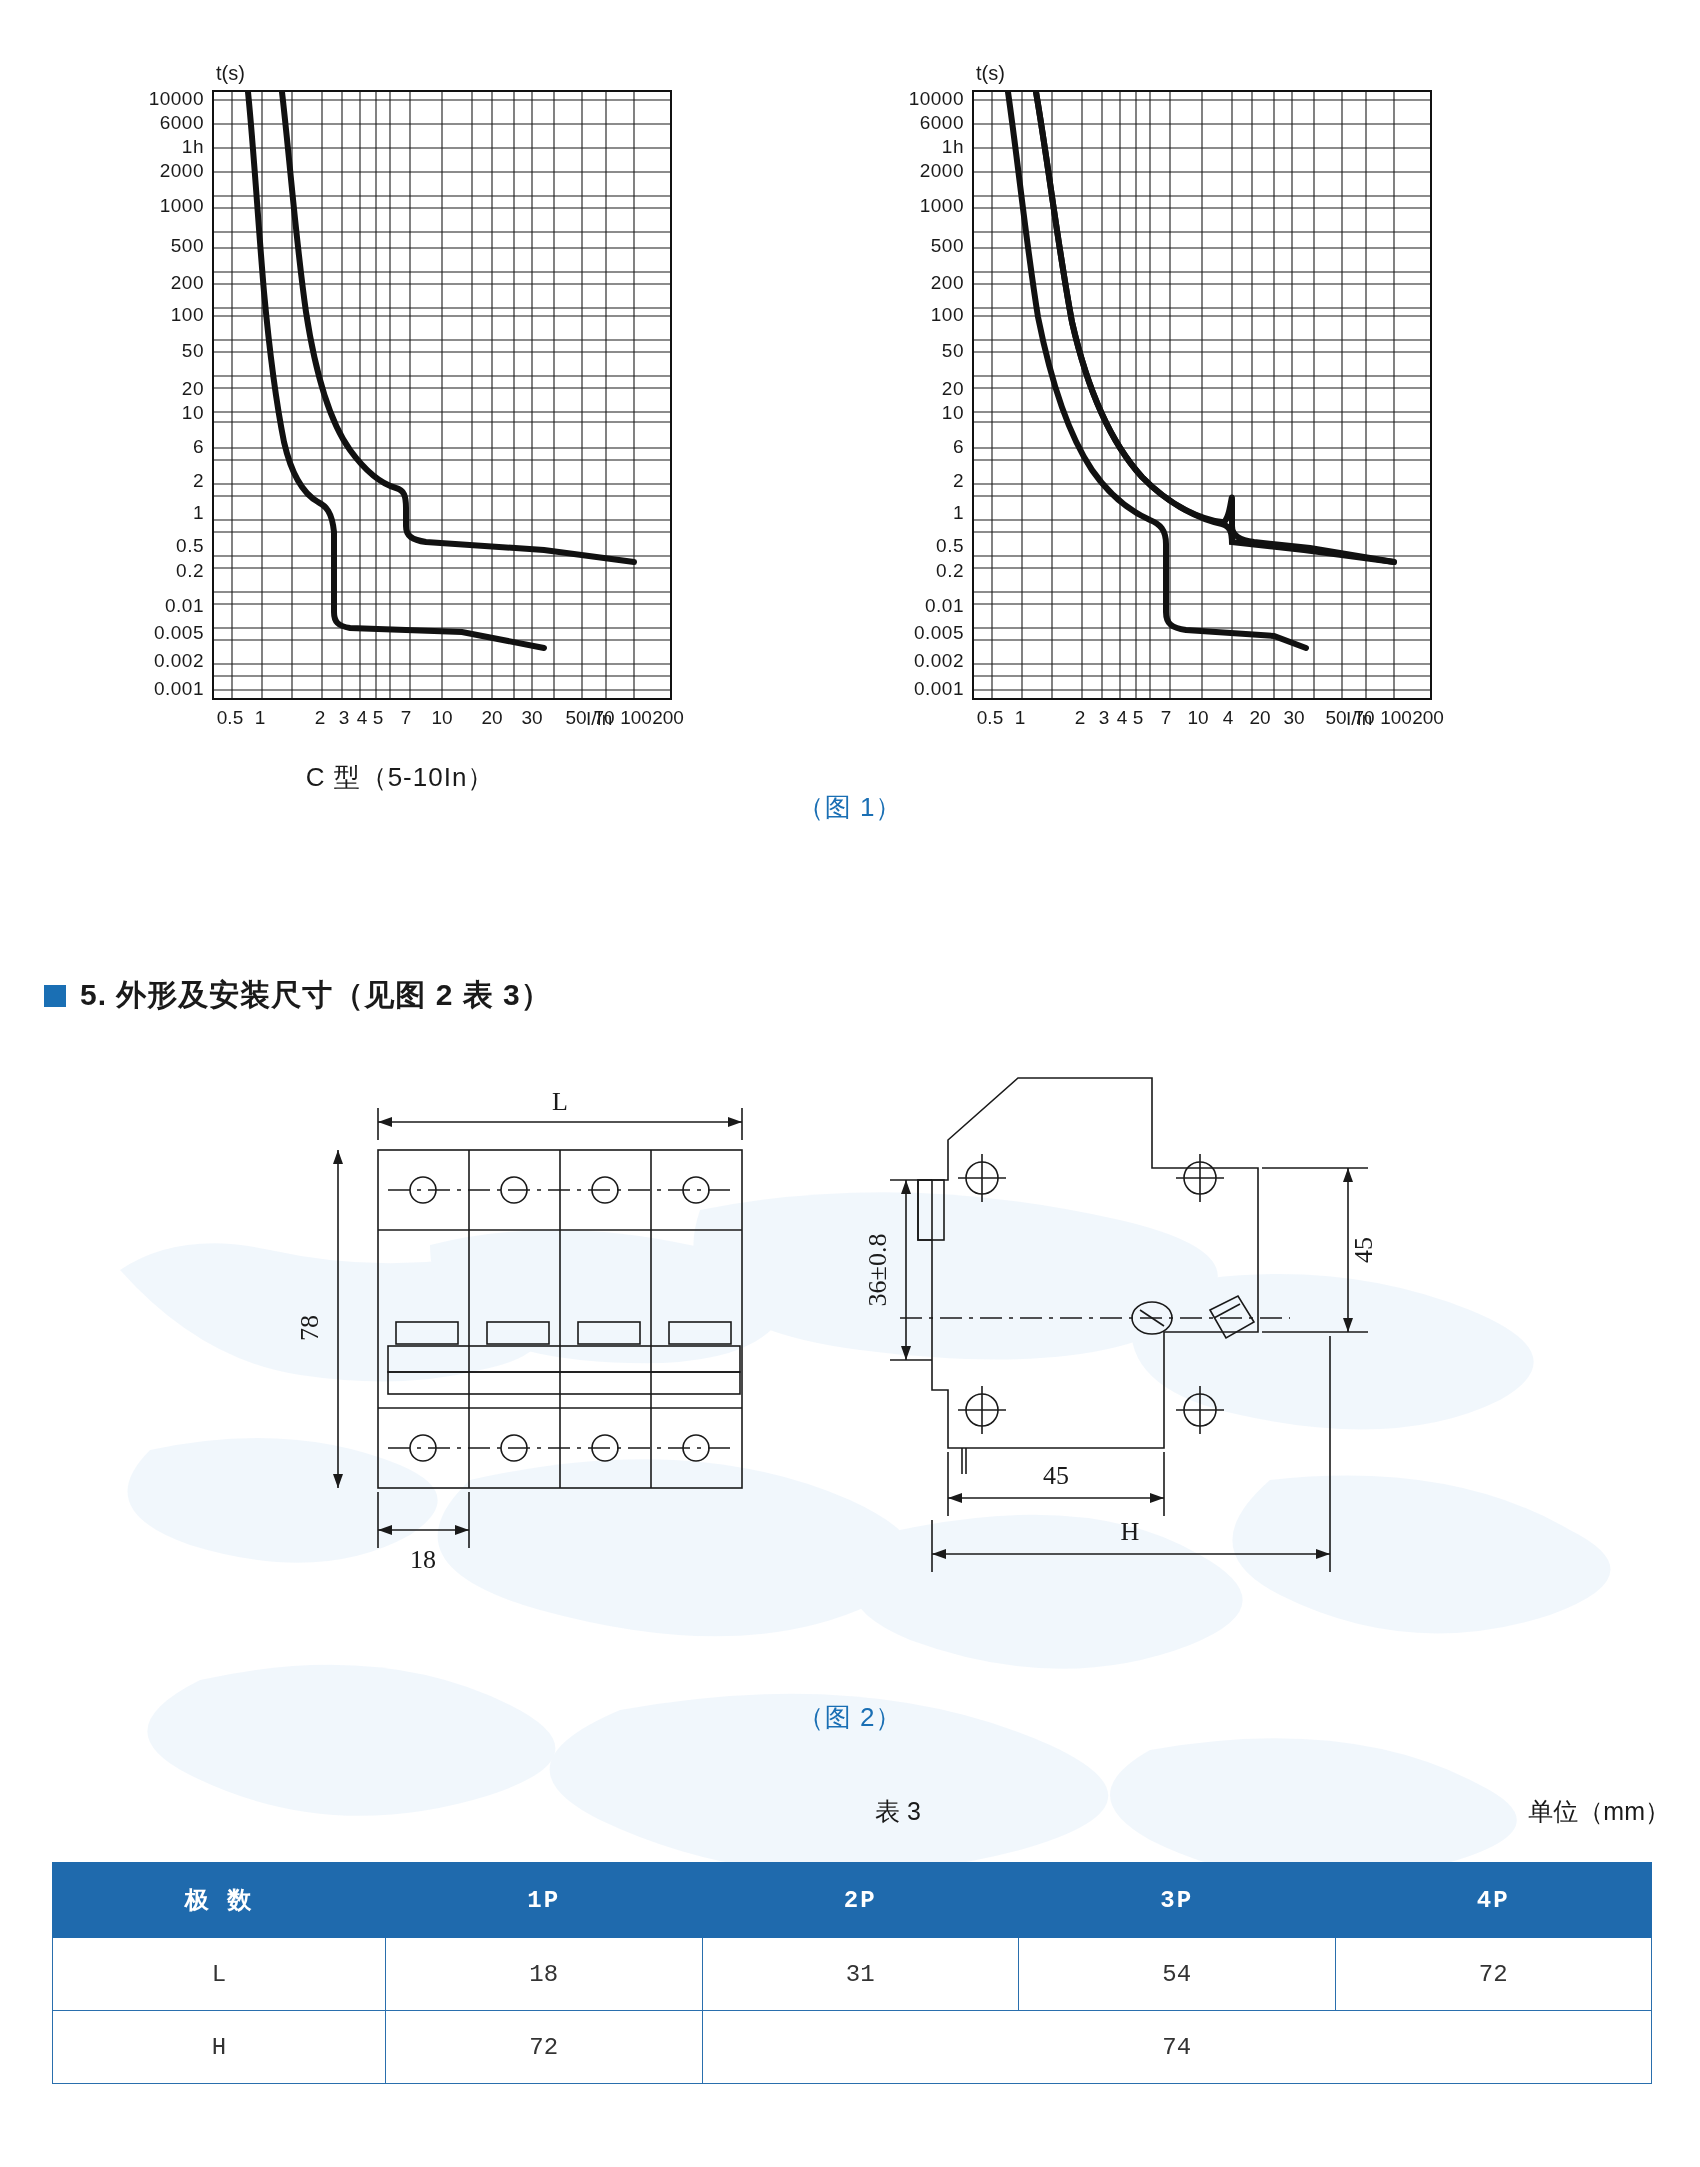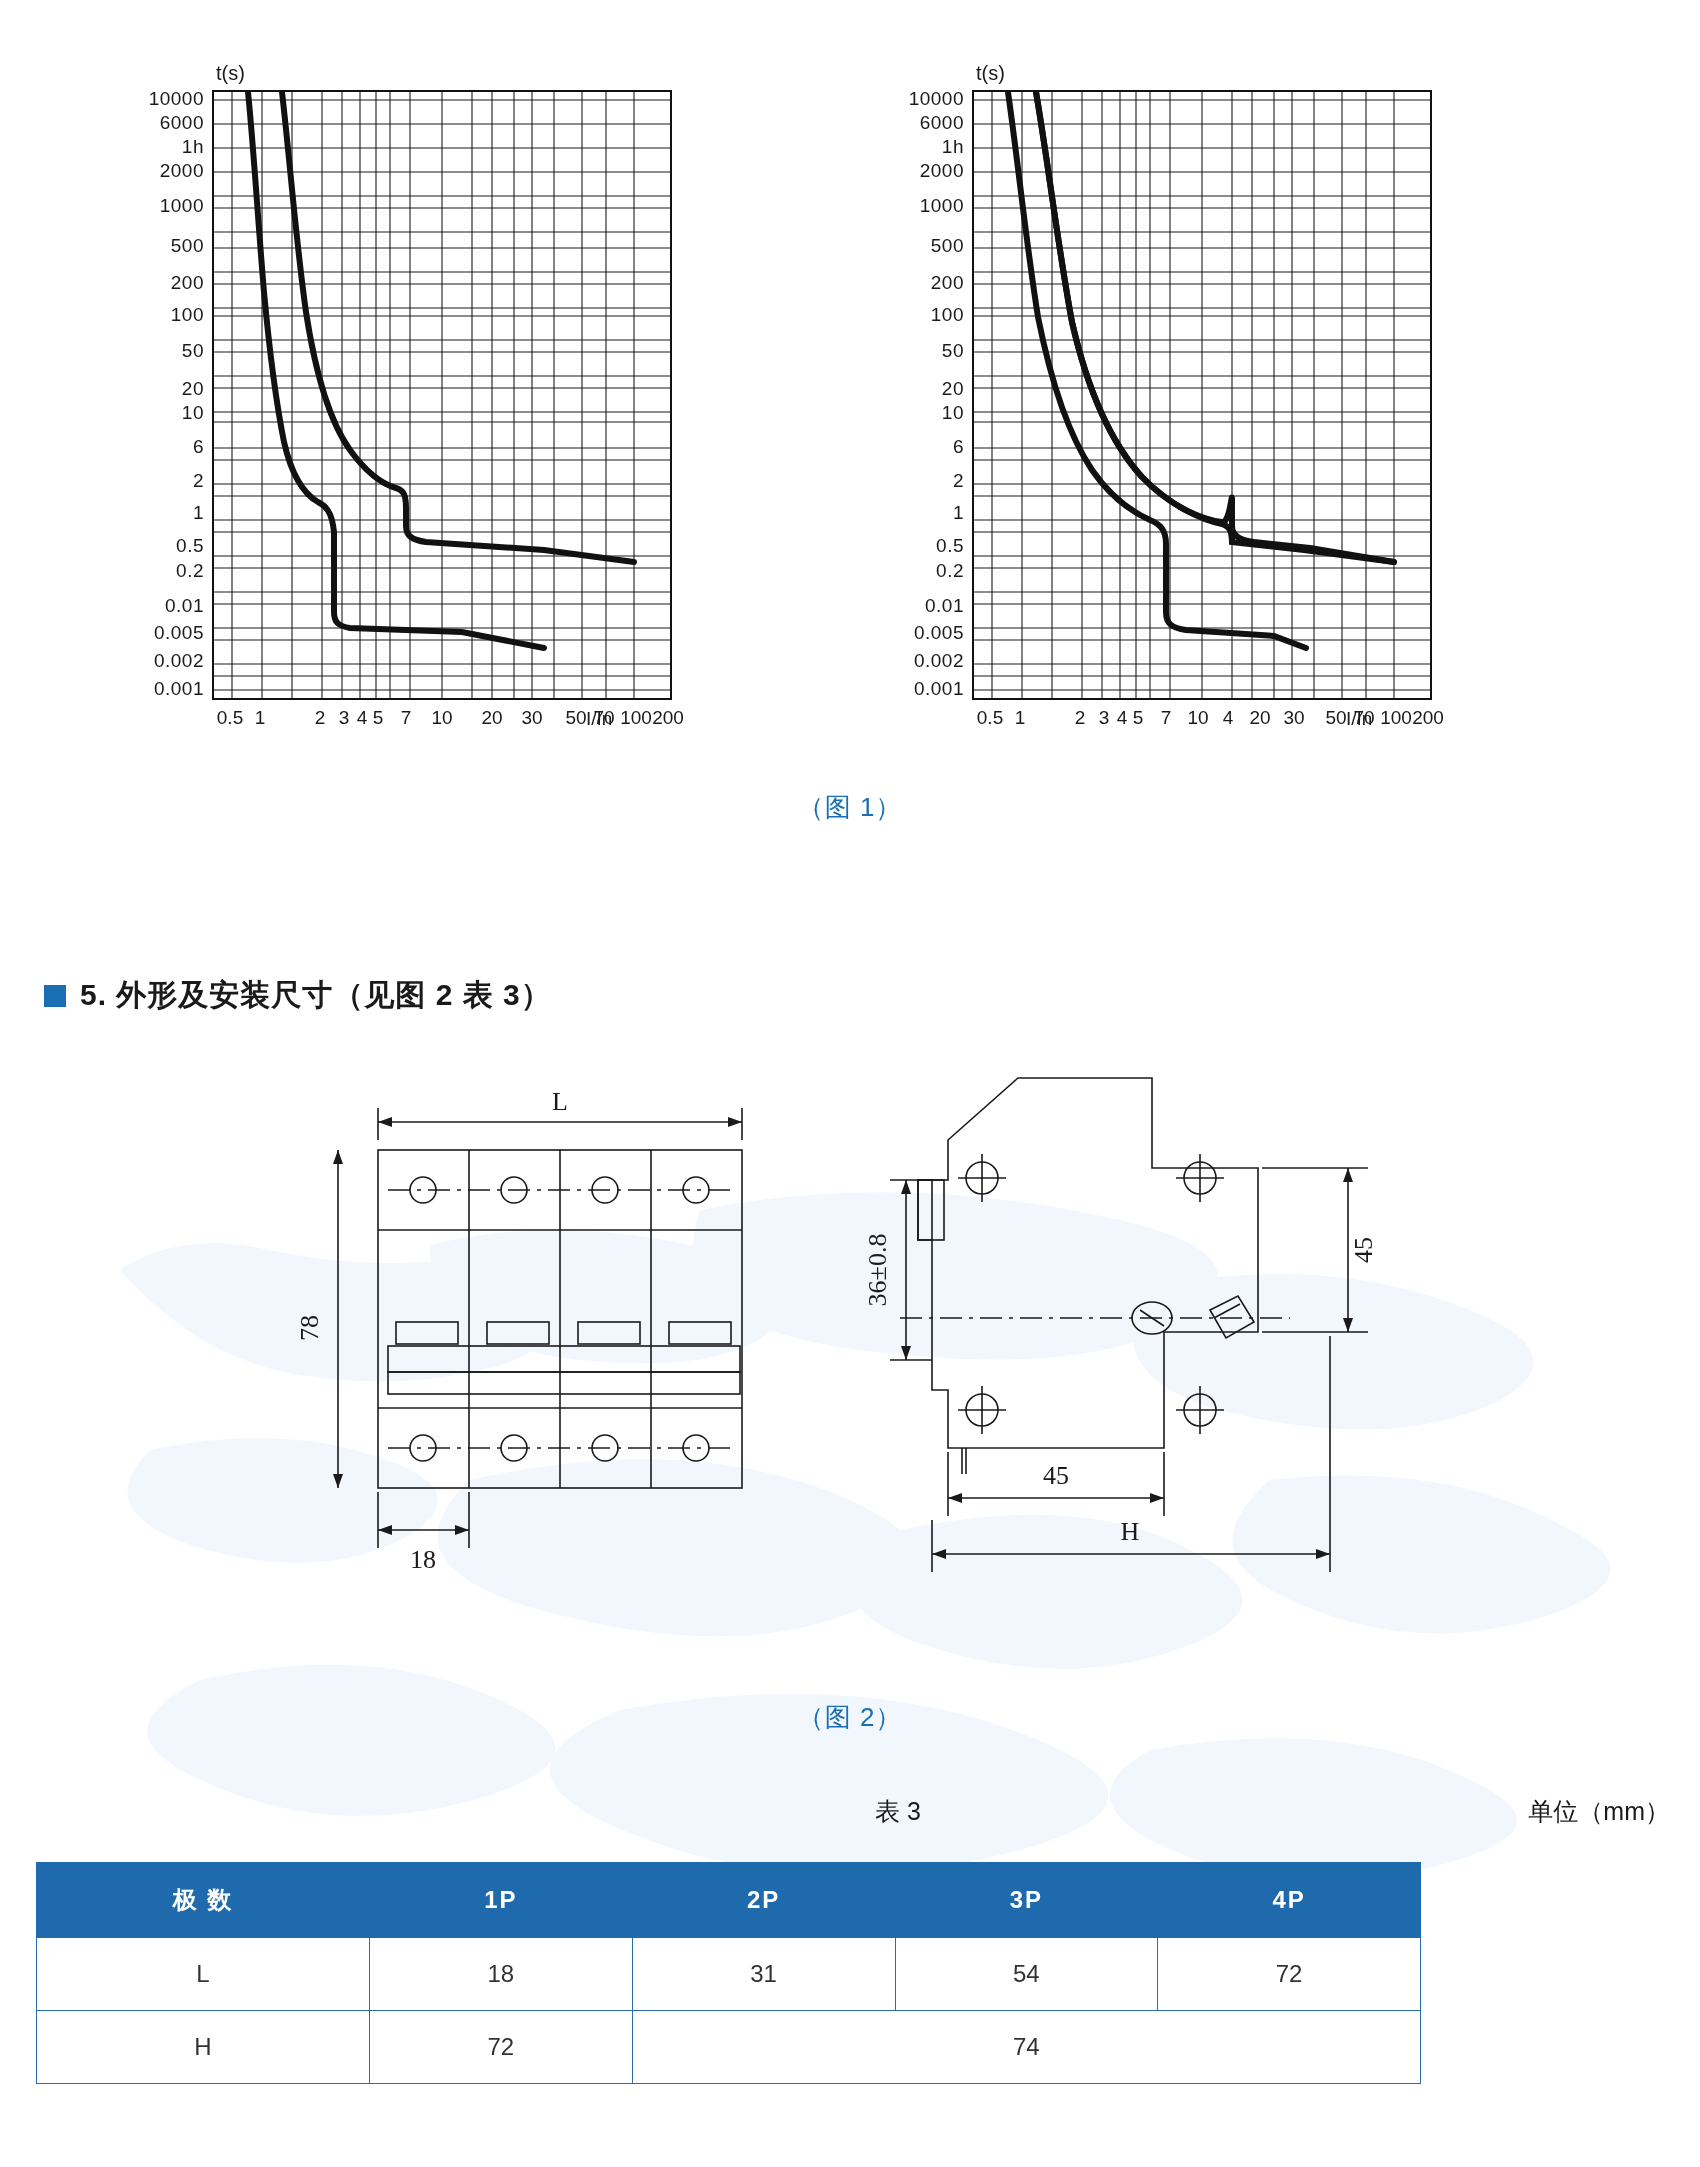--- a/index.html
+++ b/index.html
@@ -54,22 +54,22 @@
     position:absolute;top:1700px;left:0;width:1700px;text-align:center;
     font-size:26px;color:#1a6fb4;letter-spacing:1px;
   }
   
   .table-head-row{position:absolute;top:1795px;left:0;width:1700px;height:40px;}
   .tbl-title{
     position:absolute;left:0;width:1700px;text-align:center;font-size:25px;margin-left:48px;
   }
   .tbl-unit{position:absolute;right:30px;font-size:25px;}
   table{
-    position:absolute;left:36px;top:1862px;width:1385px;
-    border-collapse:collapse;table-layout:fixed;
+    position:absolute;left:52px;top:1862px;width:1600px;
+    border-collapse:collapse;table-layout:fixed;font-family:Liberation Mono, monospace;
   }
   th,td{border:1px solid #2a6fad;text-align:center;font-size:24px;}
   thead th{
     background:#1f6aad;color:#fff;height:72px;font-weight:bold;letter-spacing:2px;
     border-color:#1f6aad;
   }
   tbody td{height:70px;color:#333;}
   .col1{width:330px;}
 </style>
 </head>
@@ -197,20 +197,21 @@
         <span style="left:194px">7</span>
         <span style="left:230px">10</span>
         <span style="left:280px">20</span>
         <span style="left:320px">30</span>
         <span style="left:364px">50</span>
         <span style="left:392px">70</span>
         <span style="left:424px">100</span>
         <span style="left:456px">200</span>
       </div>
       <div class="x-axis-name">I/In</div>
+      <div class="chart-caption">C 型（5-10In）</div>
     </div>
   </div>
 
   <div class="chart-block chart-d">
     <div class="plot-wrap">
       <div class="axis-title" style="left:96px;top:2px;">t(s)</div>
       <div class="y-labels">
         <span style="top:38px">10000</span>
         <span style="top:62px">6000</span>
         <span style="top:86px">1h</span>

